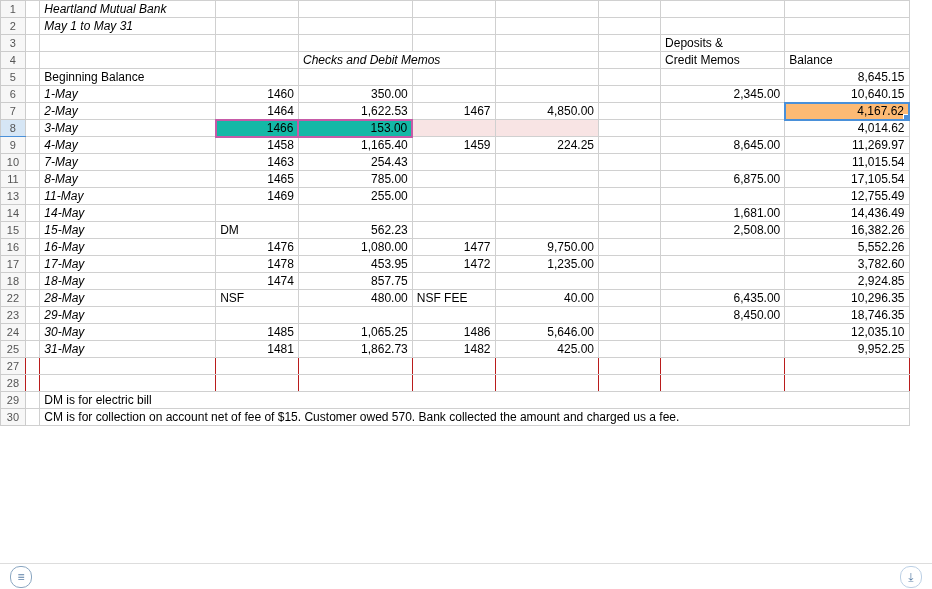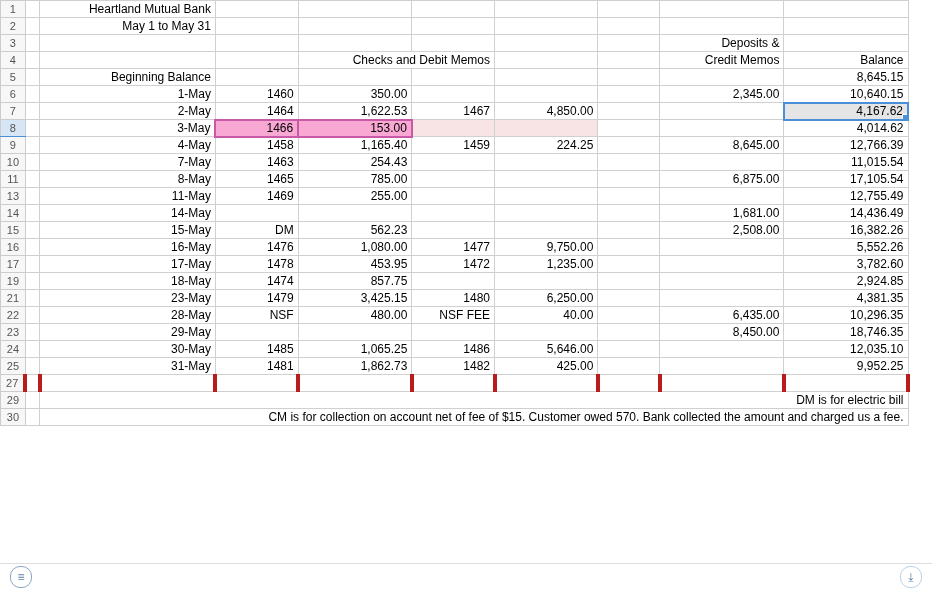--- a/index.html
+++ b/index.html
@@ -11,31 +11,31 @@
   col.cC{width:80px;}
   col.cD{width:110px;}
   col.cE{width:80px;}
   col.cF{width:100px;}
   col.cG{width:60px;}
   col.cH{width:120px;}
   col.cI{width:120px;}
   td,th{border:1px solid #d0d0d0;height:17px;padding:0 4px;white-space:nowrap;overflow:hidden;box-sizing:border-box;vertical-align:middle;}
   td.rn{background:#f7f7f7;color:#555;text-align:center;border:1px solid #ccc;font-size:11px;}
   td.rn.sel{background:#d6e6f5;border-top:1px solid #4a90d9;border-bottom:1px solid #4a90d9;}
-  .tc{text-align:right;}
+  .tc{text-align:left;font-style:italic;}
   .tr{text-align:right;}
-  .tl{text-align:right;}
-  .hl-mag{border:2px solid #c65aa7 !important;background:#f9a8d4;}
+  .tl{text-align:left;}
+  .hl-mag{border:2px solid #c65aa7 !important;background:#14b8a6;}
   .hl-pnk{background:#f8e4e4;}
-  .sel-cell{border:2px solid #4a90d9 !important;background:#e5e5e5;position:relative;padding-left:38px;}
+  .sel-cell{border:2px solid #4a90d9 !important;background:#fdba74;position:relative;padding-left:38px;}
   .sel-cell::after{content:"";position:absolute;right:-3px;bottom:-3px;width:6px;height:6px;background:#4a90d9;border:1px solid #fff;}
   .footer{position:absolute;left:0;bottom:0;width:932px;height:26px;border-top:1px solid #ddd;display:flex;align-items:center;justify-content:space-between;padding:0 10px;box-sizing:border-box;}
   .ficon{width:20px;height:20px;border:1px solid #8aa6c1;border-radius:10px;display:flex;align-items:center;justify-content:center;color:#5b7fa6;font-size:12px;}
   .ficon.r{border-color:#bcd0e5;}
-  .nob td{border-left:1px solid #d0d0d0;border-right:4px solid #b91c1c;}
+  .nob td{border-left:1px solid #d0d0d0;border-right:1px solid #b91c1c;}
 </style>
 </head>
 <body>
 <div class="sheet">
 
 <table>
 <colgroup>
 <col class="rownum">
         <col class="cA">
         <col class="cB">
@@ -147,21 +147,21 @@
 <tr>
           <td class="rn">9</td>
           <td></td>
           <td class="tc">4-May</td>
           <td class="tr">1458</td>
           <td class="tr">1,165.40</td>
           <td class="tr">1459</td>
           <td class="tr">224.25</td>
           <td class="tl"></td>
           <td class="tr">8,645.00</td>
-          <td class="tr">12,766.39</td>
+          <td class="tr">11,269.97</td>
         </tr>
 <tr>
           <td class="rn">10</td>
           <td></td>
           <td class="tc">7-May</td>
           <td class="tr">1463</td>
           <td class="tr">254.43</td>
           <td class="tr"></td>
           <td class="tr"></td>
           <td class="tl"></td>
@@ -234,42 +234,30 @@
           <td class="tc">17-May</td>
           <td class="tr">1478</td>
           <td class="tr">453.95</td>
           <td class="tr">1472</td>
           <td class="tr">1,235.00</td>
           <td class="tl"></td>
           <td class="tr"></td>
           <td class="tr">3,782.60</td>
         </tr>
 <tr>
-          <td class="rn">19</td>
+          <td class="rn">18</td>
           <td></td>
           <td class="tc">18-May</td>
           <td class="tr">1474</td>
           <td class="tr">857.75</td>
           <td class="tr"></td>
           <td class="tr"></td>
           <td class="tl"></td>
           <td class="tr"></td>
           <td class="tr">2,924.85</td>
-        </tr>
-<tr>
-          <td class="rn">21</td>
-          <td></td>
-          <td class="tc">23-May</td>
-          <td class="tr">1479</td>
-          <td class="tr">3,425.15</td>
-          <td class="tr">1480</td>
-          <td class="tr">6,250.00</td>
-          <td class="tl"></td>
-          <td class="tr"></td>
-          <td class="tr">4,381.35</td>
         </tr>
 <tr>
           <td class="rn">22</td>
           <td></td>
           <td class="tc">28-May</td>
           <td class="tl">NSF</td>
           <td class="tr">480.00</td>
           <td class="tl">NSF FEE</td>
           <td class="tr">40.00</td>
           <td class="tl"></td>
@@ -308,20 +296,32 @@
           <td class="tr">1,862.73</td>
           <td class="tr">1482</td>
           <td class="tr">425.00</td>
           <td class="tl"></td>
           <td class="tr"></td>
           <td class="tr">9,952.25</td>
         </tr>
 
 <tr class="nob">
           <td class="rn">27</td>
+          <td></td>
+          <td></td>
+          <td></td>
+          <td></td>
+          <td></td>
+          <td></td>
+          <td></td>
+          <td></td>
+          <td></td>
+        </tr>
+<tr class="nob">
+          <td class="rn">28</td>
           <td></td>
           <td></td>
           <td></td>
           <td></td>
           <td></td>
           <td></td>
           <td></td>
           <td></td>
           <td></td>
         </tr>

